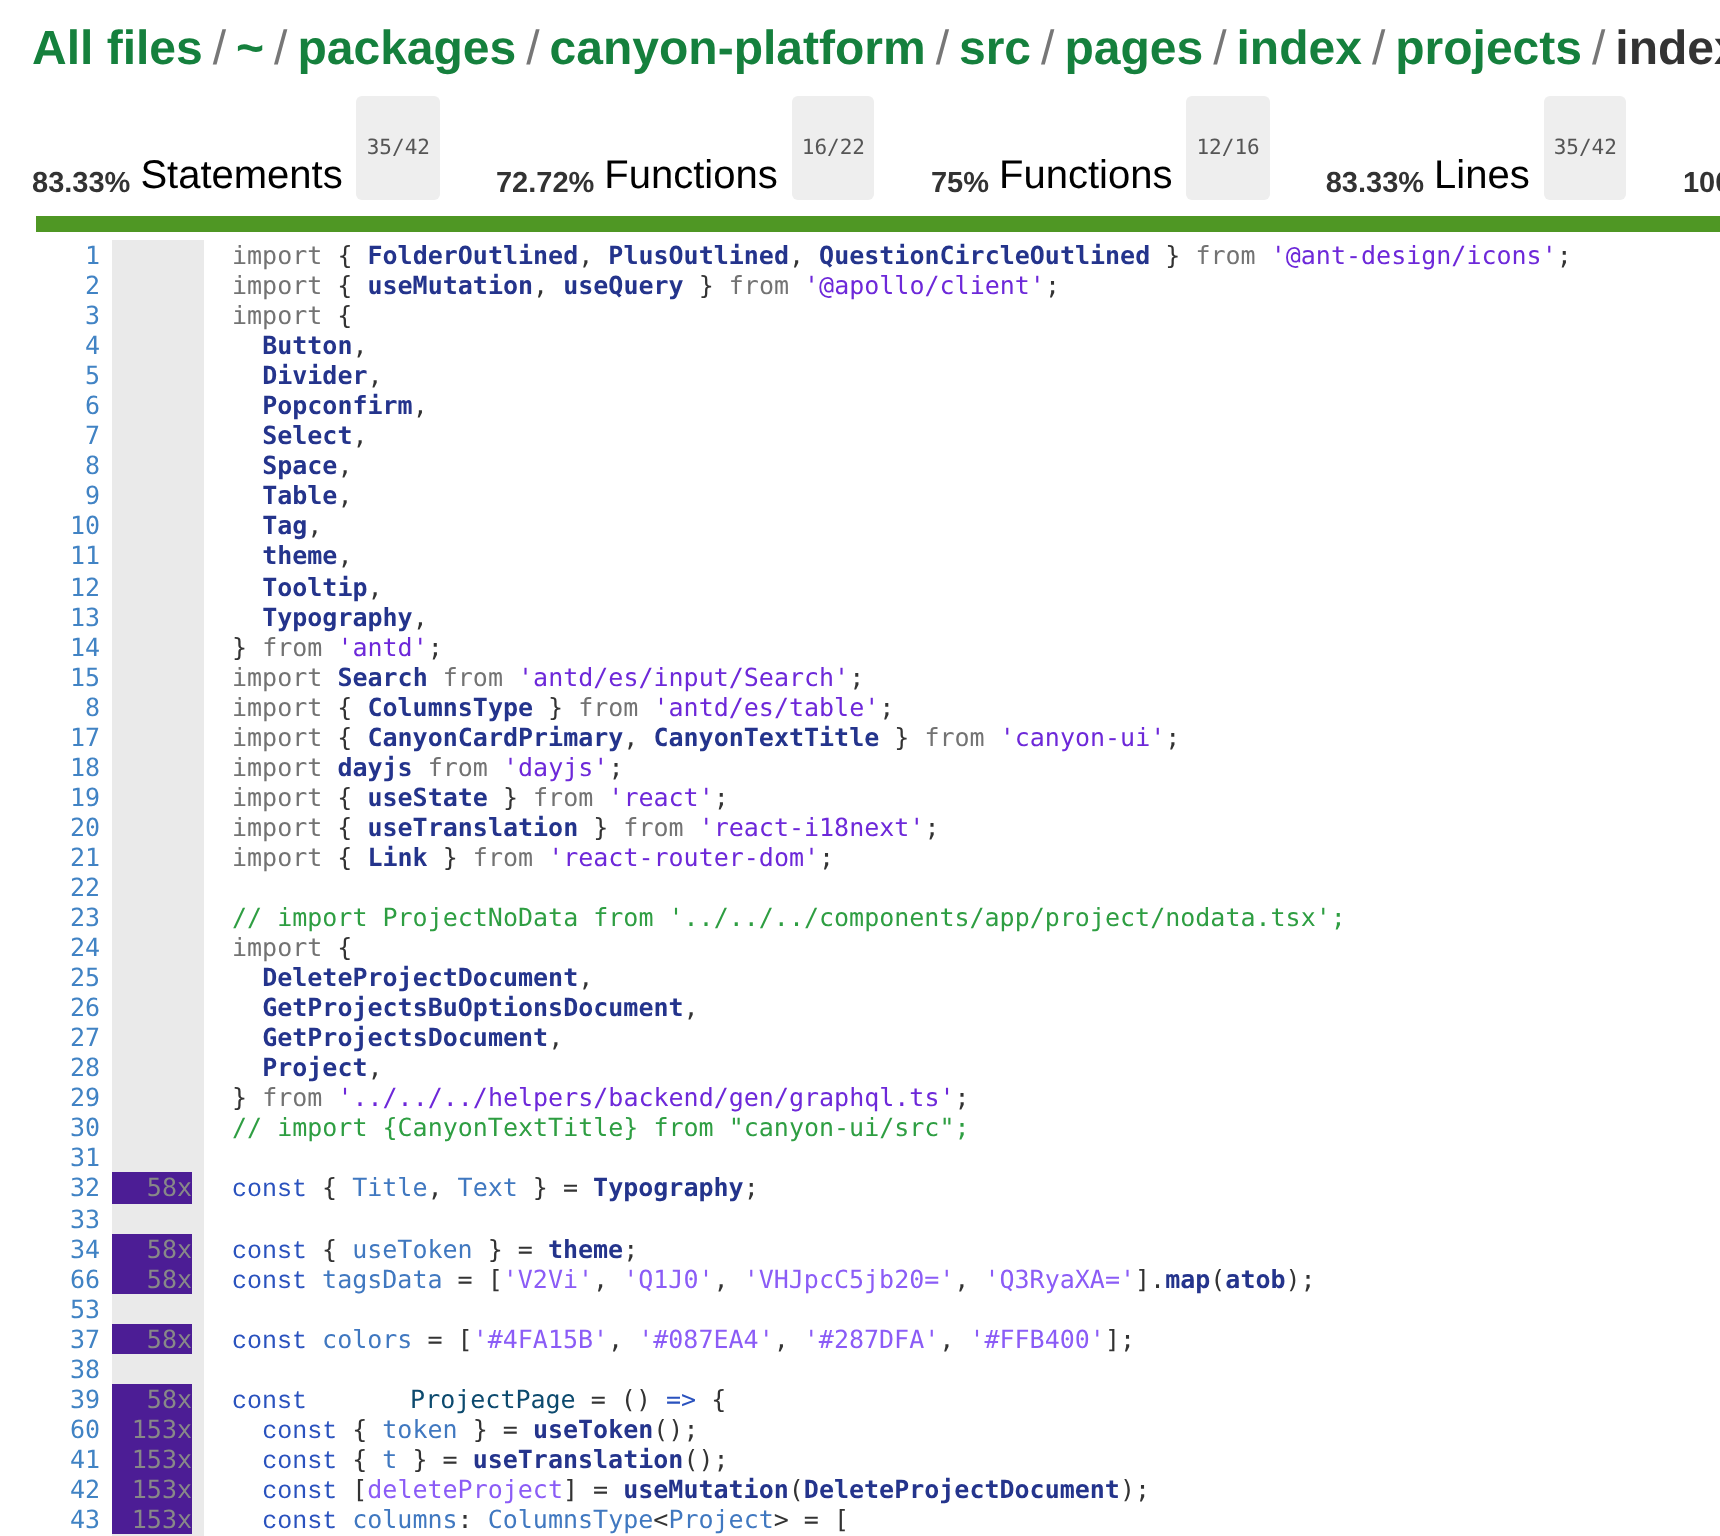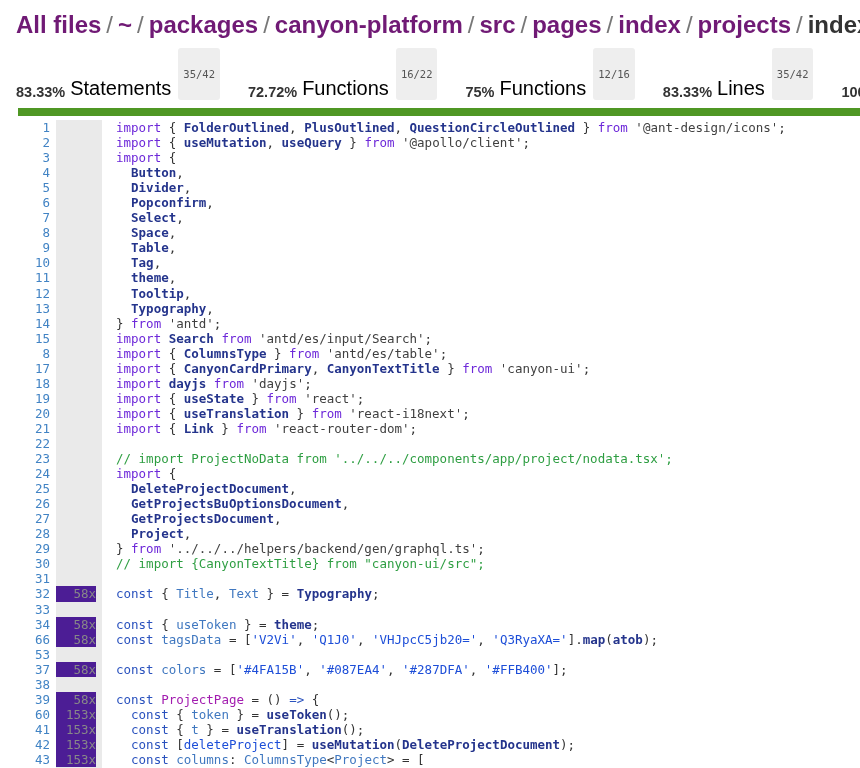--- a/index.html
+++ b/index.html
@@ -14,21 +14,21 @@
   
   .header { padding: 8px 16px 0 16px; }
 
   .breadcrumb {
     font-size: 24px;
     font-weight: bold;
     line-height: 34px;
     white-space: nowrap;
     color: #333333;
   }
-  .crumb-link { color: #701a75; text-decoration: none; cursor: pointer; }
+  .crumb-link { color: #15803d; text-decoration: none; cursor: pointer; }
   .crumb-sep { color: #777777; font-weight: normal; padding: 0 5px; }
   .crumb-current { color: #333333; }
 
   
   .summary {
     display: flex;
     align-items: center;
     padding: 6px 0 8px 0;
     white-space: nowrap;
   }
@@ -105,28 +105,28 @@
   }
   .code-col {
     flex: 1 1 auto;
     padding-left: 0;
     overflow: hidden;
     white-space: pre;
   }
   .ln { height: 15.05px; }
 
   
-  .kw      { color: #6d28d9; }        
-  .dkw     { color: #2a52be; }        
+  .kw      { color: #737373; }        
+  .dkw     { color: #2a52be; font-family: Liberation Mono, monospace; }        
   .ident   { color: #24348c; font-weight: bold; }        
   .ident2  { color: #4078c0; }        
-  .fname   { color: #a21caf; }        
+  .fname   { color: #0c4a6e; margin-left: 44px; }        
   .type    { color: #4078c0; }        
-  .str     { color: #404040; }        
-  .str2    { color: #1d4ed8; }        
+  .str     { color: #6d28d9; }        
+  .str2    { color: #8b5cf6; }        
   .cmt     { color: #2e9e42; }        
   .punc    { color: #333333; }
   .op      { color: #2a52be; }
 
   .bottom-rule {
     position: absolute;
     left: 0; right: 0; bottom: 0;
     height: 1px;
     background: #e0e0e0;
   }

